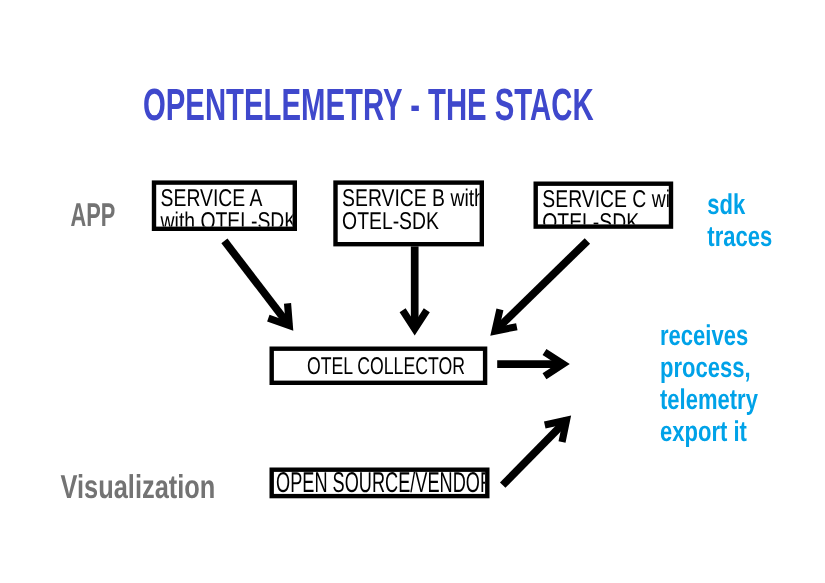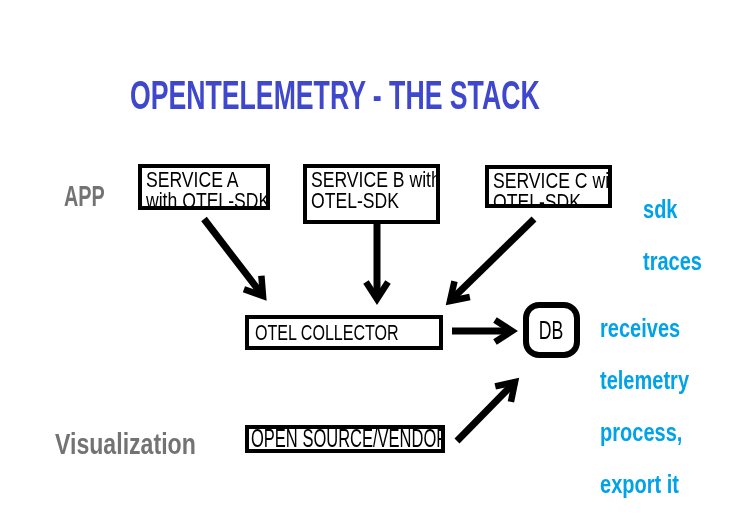--- a/index.html
+++ b/index.html
@@ -14,21 +14,21 @@
   .title {
     position:absolute; left:130px; top:76px;
     font-size:41px; line-height:38px; font-weight:bold; color:#3F48CC;
   }
   .layer-label {
     position:absolute; font-size:30px; line-height:30px; font-weight:bold; color:#737373;
   }
   .note {
     position:absolute; font-size:26px; line-height:29px; font-weight:bold; color:#00A2E8;
   }
-  .note .nline { white-space:nowrap;margin-top:23px; }
+  .note .nline { white-space:nowrap; }
 
   .node {
     position:absolute; box-sizing:border-box; background:#fff;
     border:4px solid #000; color:#000; overflow:hidden;
   }
   .svc { font-size:22px; padding:1px 0 0 4px; }
   .svc .ln { height:21px; line-height:21px; }
 
   .collector-box { font-size:22px; }
   .collector-box .ln { height:27px; line-height:27px; padding-left:6px; }
@@ -80,37 +80,34 @@
   <div class="node svc" style="left:303px; top:164px; width:137px; height:60px;">
     <div class="ln"><span class="cond" style="--sx:.8">SERVICE B with</span></div>
     <div class="ln"><span class="cond" style="--sx:.8">OTEL-SDK</span></div>
   </div>
 
   <div class="node svc" style="left:485px; top:165px; width:127px; height:43px;">
     <div class="ln"><span class="cond" style="--sx:.8">SERVICE C with</span></div>
     <div class="ln"><span class="cond" style="--sx:.8">OTEL-SDK</span></div>
   </div>
 
-  <div class="node collector-box" style="left:245px; top:315px; width:198px; height:35px;">
+  <div class="node collector-box" style="left:245px; top:315px; width:198px; height:35px;padding-left:24px;">
     <div class="ln"><span class="cond" style="--sx:.73">OTEL COLLECTOR</span></div>
   </div>
 
-  <div class="node db-box" style="left:523px; top:302px; width:57px; height:56px;">
-    <span class="cond" style="--sx:.68">DB</span>
-  </div>
 
   <div class="node vendor-box" style="left:245px; top:425px; width:200px; height:28px;">
     <div class="ln"><span class="cond" style="--sx:.635">OPEN SOURCE/VENDOR</span></div>
   </div>
 
   <div class="note" style="left:643px; top:172px;">
     <div class="nline"><span class="cond">sdk</span></div>
     <div class="nline"><span class="cond">traces</span></div>
   </div>
 
   <div class="note" style="left:600px; top:291px;">
     <div class="nline"><span class="cond">receives</span></div>
+    <div class="nline"><span class="cond">process,</span></div>
     <div class="nline"><span class="cond">telemetry</span></div>
-    <div class="nline"><span class="cond">process,</span></div>
     <div class="nline"><span class="cond">export it</span></div>
   </div>
 
 </div>
 
 </body></html>

